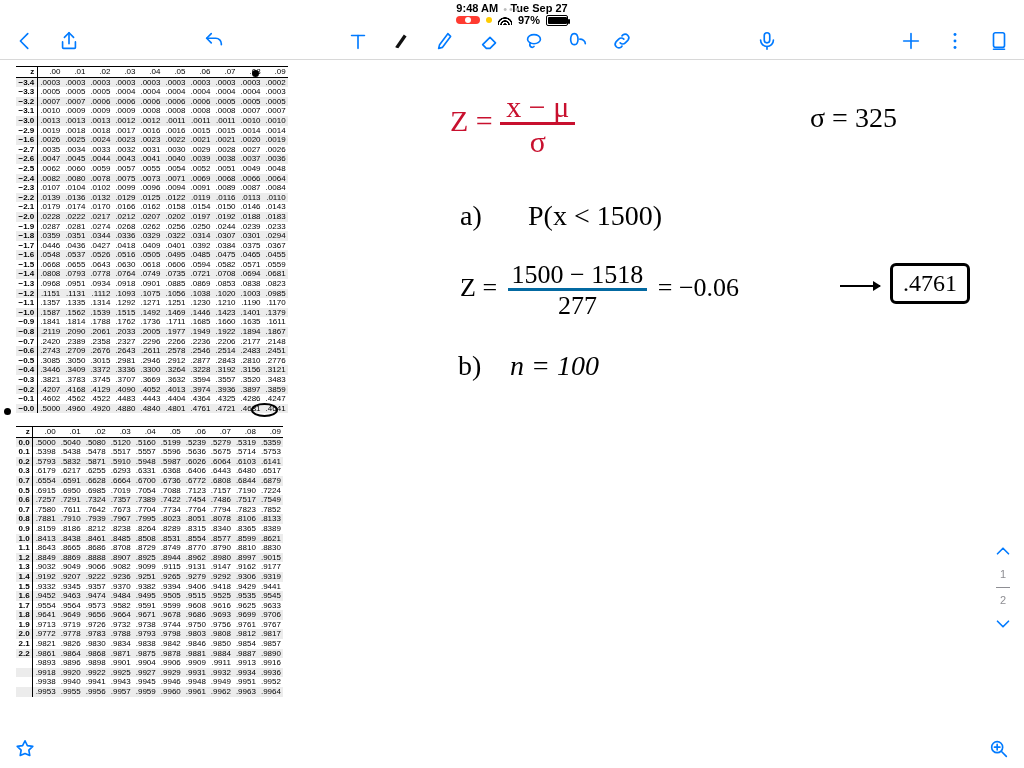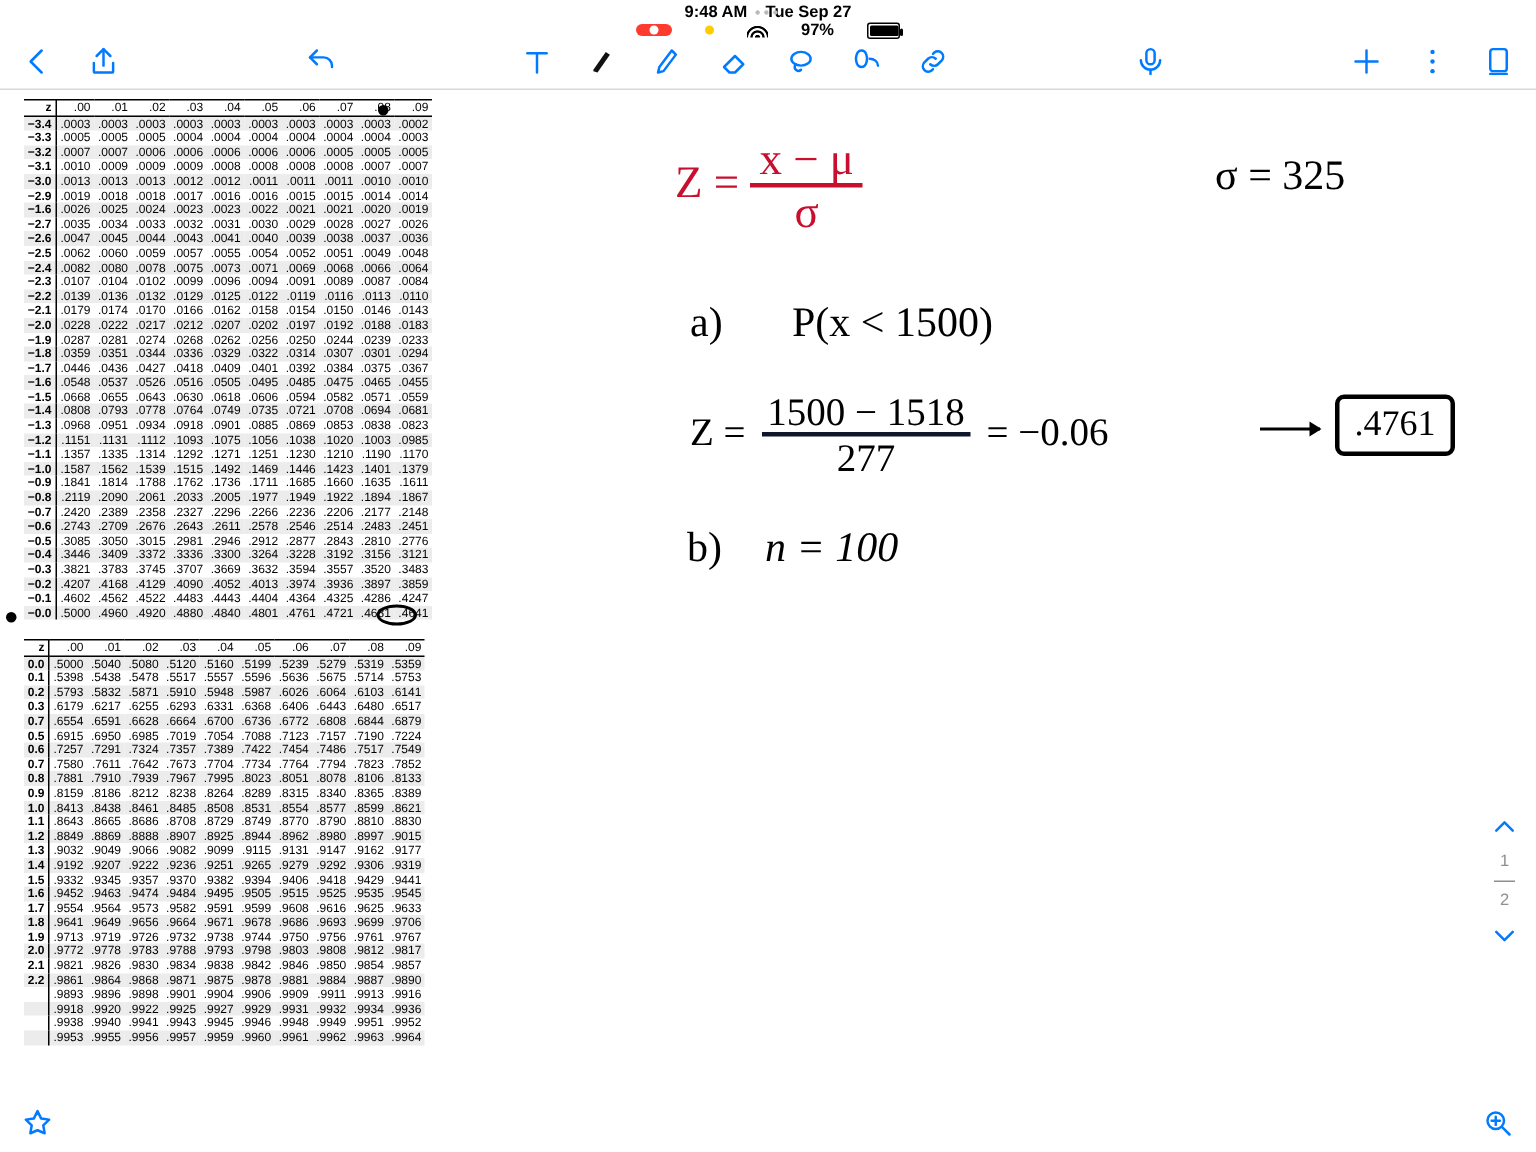--- a/index.html
+++ b/index.html
@@ -1,19 +1,19 @@
 <!DOCTYPE html>
 <html><head>
 <meta charset="utf-8">
 <style>
   * { box-sizing: border-box; margin: 0; padding: 0; }
   html, body { width: 1024px; height: 768px; font-family: -apple-system, "Helvetica Neue", Arial, sans-serif; background:#fff; }
   
   .status-bar { position:absolute; top:0; left:0; right:0; height:20px; padding:2px 10px; font-size:11px; font-weight:600; display:flex; justify-content:space-between; align-items:center; color:#000;flex-direction:column; }
-  .status-right { display:flex; gap:22px; align-items:center; }
+  .status-right { display:flex; gap:6px; align-items:center; }
   .rec-pill { background:#ff3b30; color:#fff; border-radius:9px; padding:1px 9px; display:flex; align-items:center; gap:4px; font-size:10px; }
   .rec-dot { width:6px; height:6px; border-radius:50%; background:#fff; display:inline-block; }
   .batt { width:22px; height:11px; border:1px solid #000; border-radius:2px; position:relative; }
   .batt::after { content:""; position:absolute; right:-3px; top:3px; width:2px; height:5px; background:#000; border-radius:1px; }
   .batt-fill { position:absolute; left:1px; top:1px; bottom:1px; width:95%; background:#000; border-radius:1px; }
   .wifi { width:14px; height:10px; background:
      radial-gradient(circle at 50% 100%, #000 1.5px, transparent 2px),
      radial-gradient(circle at 50% 100%, transparent 3px, #000 3.5px, #000 4.5px, transparent 5px),
      radial-gradient(circle at 50% 100%, transparent 6px, #000 6.5px, #000 7.5px, transparent 8px); }
   .dot-y { width:6px;height:6px;border-radius:50%;background:#ffcc00;display:inline-block; }
@@ -34,21 +34,21 @@
   .ztbl table { border-collapse:collapse; }
   .ztbl th, .ztbl td { font-size:8px; padding:0 2.5px; height:9.6px; line-height:9.6px; text-align:right; }
   .ztbl th { font-weight:400; border-bottom:1px solid #000; border-top:1px solid #000; }
   .ztbl td:first-child, .ztbl th:first-child { font-weight:700; border-right:1px solid #000; }
   .ztbl tbody tr:nth-child(odd) td { background:#ececec; }
   .ztbl tbody tr:nth-child(odd) td:first-child { background:#ececec; }
   
   .hw { position:absolute; font-family:"Bradley Hand","Segoe Script","Comic Sans MS",cursive; white-space:nowrap; }
   .hw.red { color:#c8102e; }
   .red-underline { border-bottom:3px solid #c8102e; display:inline-block; line-height:1;font-family:Liberation Serif, serif; }
-  .underline { border-bottom:3px solid #0f172a; display:inline-block; line-height:1; }
+  .underline { border-bottom:3px solid #0369a1; display:inline-block; line-height:1; }
   .box { border:3px solid #000; border-radius:6px; padding:4px 10px; }
   .circle-mark { position:absolute; border:2px solid #000; border-radius:50%; }
   .arrow { position:absolute; height:2px; background:#000; }
   .arrow::after { content:""; position:absolute; right:-1px; top:-4px; border-left:8px solid #000; border-top:5px solid transparent; border-bottom:5px solid transparent; }
   .bullet { position:absolute; width:7px; height:7px; background:#000; border-radius:50%; }
   
   .side-ctrl { position:absolute; right:8px; top:480px; width:26px; display:flex; flex-direction:column; align-items:center; gap:6px; color:#007aff; font-size:12px; }
   .side-ctrl .pg { color:#8e8e93; font-size:11px; text-align:center; line-height:1.2; border-top:0; }
   .side-ctrl .divline { width:14px; height:1px; background:#8e8e93; }
   .chev { width:16px; height:16px; }

